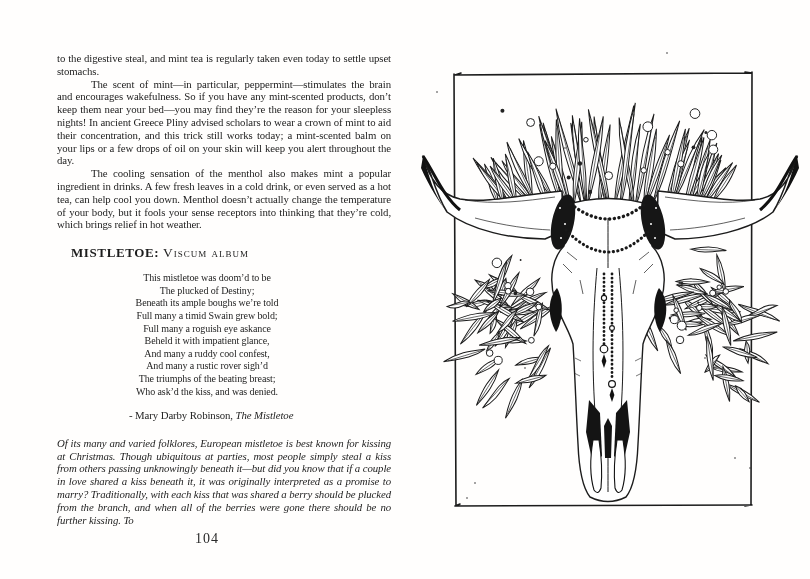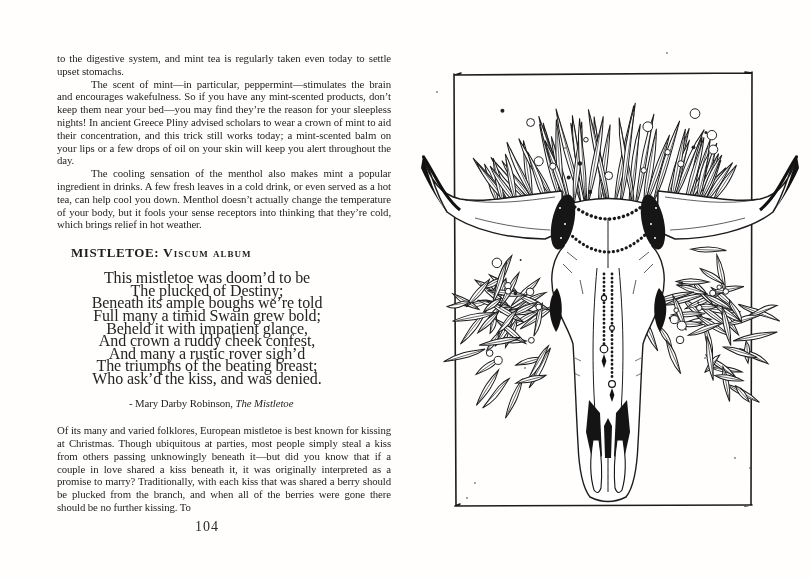--- a/index.html
+++ b/index.html
@@ -14,59 +14,60 @@
     font-size:10.8px;line-height:12.8px;text-align:justify;
     letter-spacing:-0.1px;
   }
   .text-col p{margin:0;}
   p.indent{text-indent:34px;}
   .section-heading{
     margin:14px 0 12px 0;font-size:13px;line-height:15px;
     letter-spacing:0.6px;text-align:left;text-indent:0;
   }
   .section-heading .term{font-weight:700;margin-left:14px;}
-  .section-heading .latin{font-variant:small-caps;font-weight:700;font-size:13.5px;letter-spacing:1px;}
+  .section-heading .latin{font-variant:small-caps;font-weight:400;font-size:13.5px;letter-spacing:1px;}
   .poem{
     width:300px;margin:10px 0 0 0;text-align:center;
-    font-size:16px;line-height:12.6px;color:#242424;
+    font-size:10px;line-height:12.6px;color:#242424;
   }
   .attribution{
     margin:11px 0 0 72px;font-size:10.8px;text-align:left;color:#242424;
   }
   .attribution .work{font-style:italic;}
-  .closing-para{margin-top:15px !important;}
+  .closing-para{margin-top:15px !important;font-style:italic;}
   .page-number{
     width:300px;margin-top:7px;text-align:center;
     font-size:14px;letter-spacing:1px;color:#2a2a2a;
   }
   
   .illustration{
     position:absolute;left:405px;top:28px;width:400px;height:505px;
   }
   .illustration svg{display:block;}
 </style>
 </head>
 <body>
 
 <div class="spread">
 
   <div class="text-col">
-    <p>to the digestive system, and mint tea is regularly taken even today to settle upset stomachs.</p>
+    <p>to the digestive steal, and mint tea is regularly taken even today to settle upset stomachs.</p>
     <p class="indent">The scent of mint—in particular, peppermint—stimulates the brain and encourages wakefulness. So if you have any mint-scented products, don’t keep them near your bed—you may find they’re the reason for your sleepless nights! In ancient Greece Pliny advised scholars to wear a crown of mint to aid their concentration, and this trick still works today; a mint-scented balm on your lips or a few drops of oil on your skin will keep you alert throughout the day.</p>
     <p class="indent">The cooling sensation of the menthol also makes mint a popular ingredient in drinks. A few fresh leaves in a cold drink, or even served as a hot tea, can help cool you down. Menthol doesn’t actually change the temperature of your body, but it fools your sense receptors into thinking that they’re cold, which brings relief in hot weather.</p>
 
     <h2 class="section-heading"><span class="term">MISTLETOE:</span> <span class="latin">Viscum album</span></h2>
 
     <div class="poem">
       <div>This mistletoe was doom’d to be</div>
       <div>The plucked of Destiny;</div>
       <div>Beneath its ample boughs we’re told</div>
       <div>Full many a timid Swain grew bold;</div>
+      <div>Full many a roguish eye askance</div>
       <div>Beheld it with impatient glance,</div>
-      <div>And crown a ruddy cheek confest,</div>
+      <div>And many a ruddy cool confest,</div>
       <div>And many a rustic rover sigh’d</div>
       <div>The triumphs of the beating breast;</div>
       <div>Who ask’d the kiss, and was denied.</div>
     </div>
 
     <div class="attribution"><span>-  Mary Darby Robinson, </span><span class="work">The Mistletoe</span></div>
 
     <p class="closing-para">Of its many and varied folklores, European mistletoe is best known for kissing at Christmas. Though ubiquitous at parties, most people simply steal a kiss from others passing unknowingly beneath it—but did you know that if a couple in love shared a kiss beneath it, it was originally interpreted as a promise to marry? Traditionally, with each kiss that was shared a berry should be plucked from the branch, and when all of the berries were gone there should be no further kissing. To</p>
 
     <div class="page-number">104</div>

